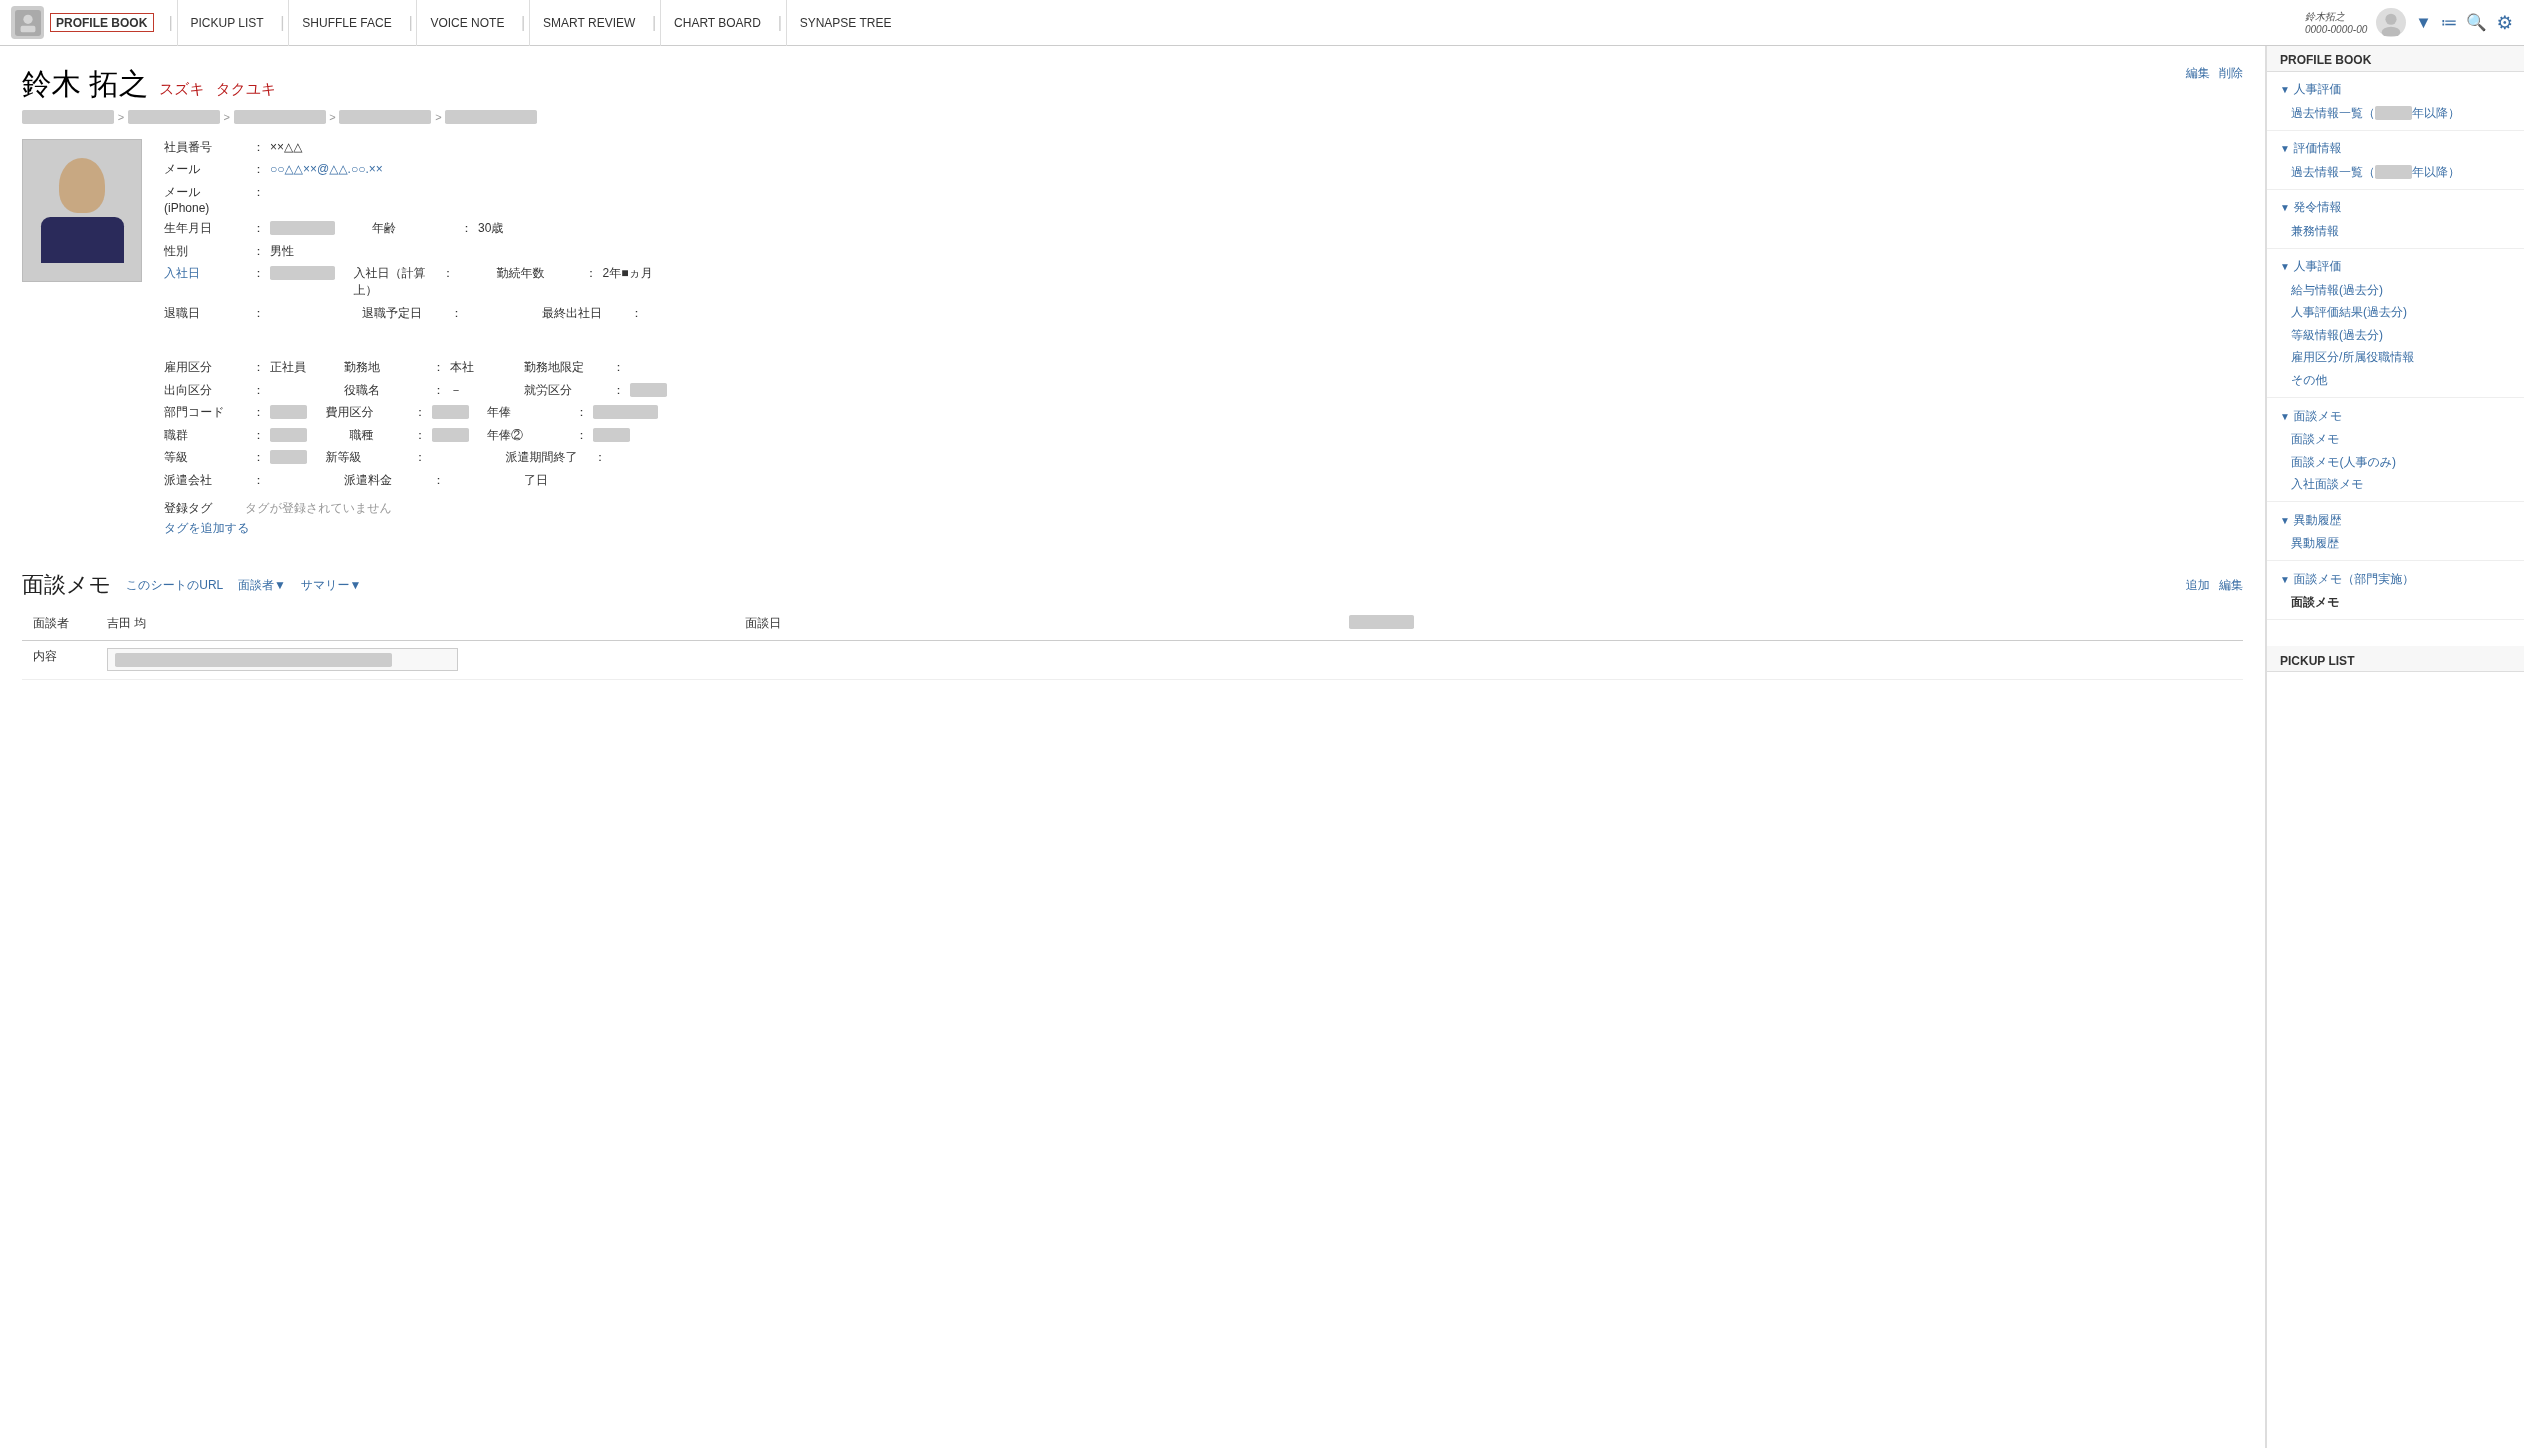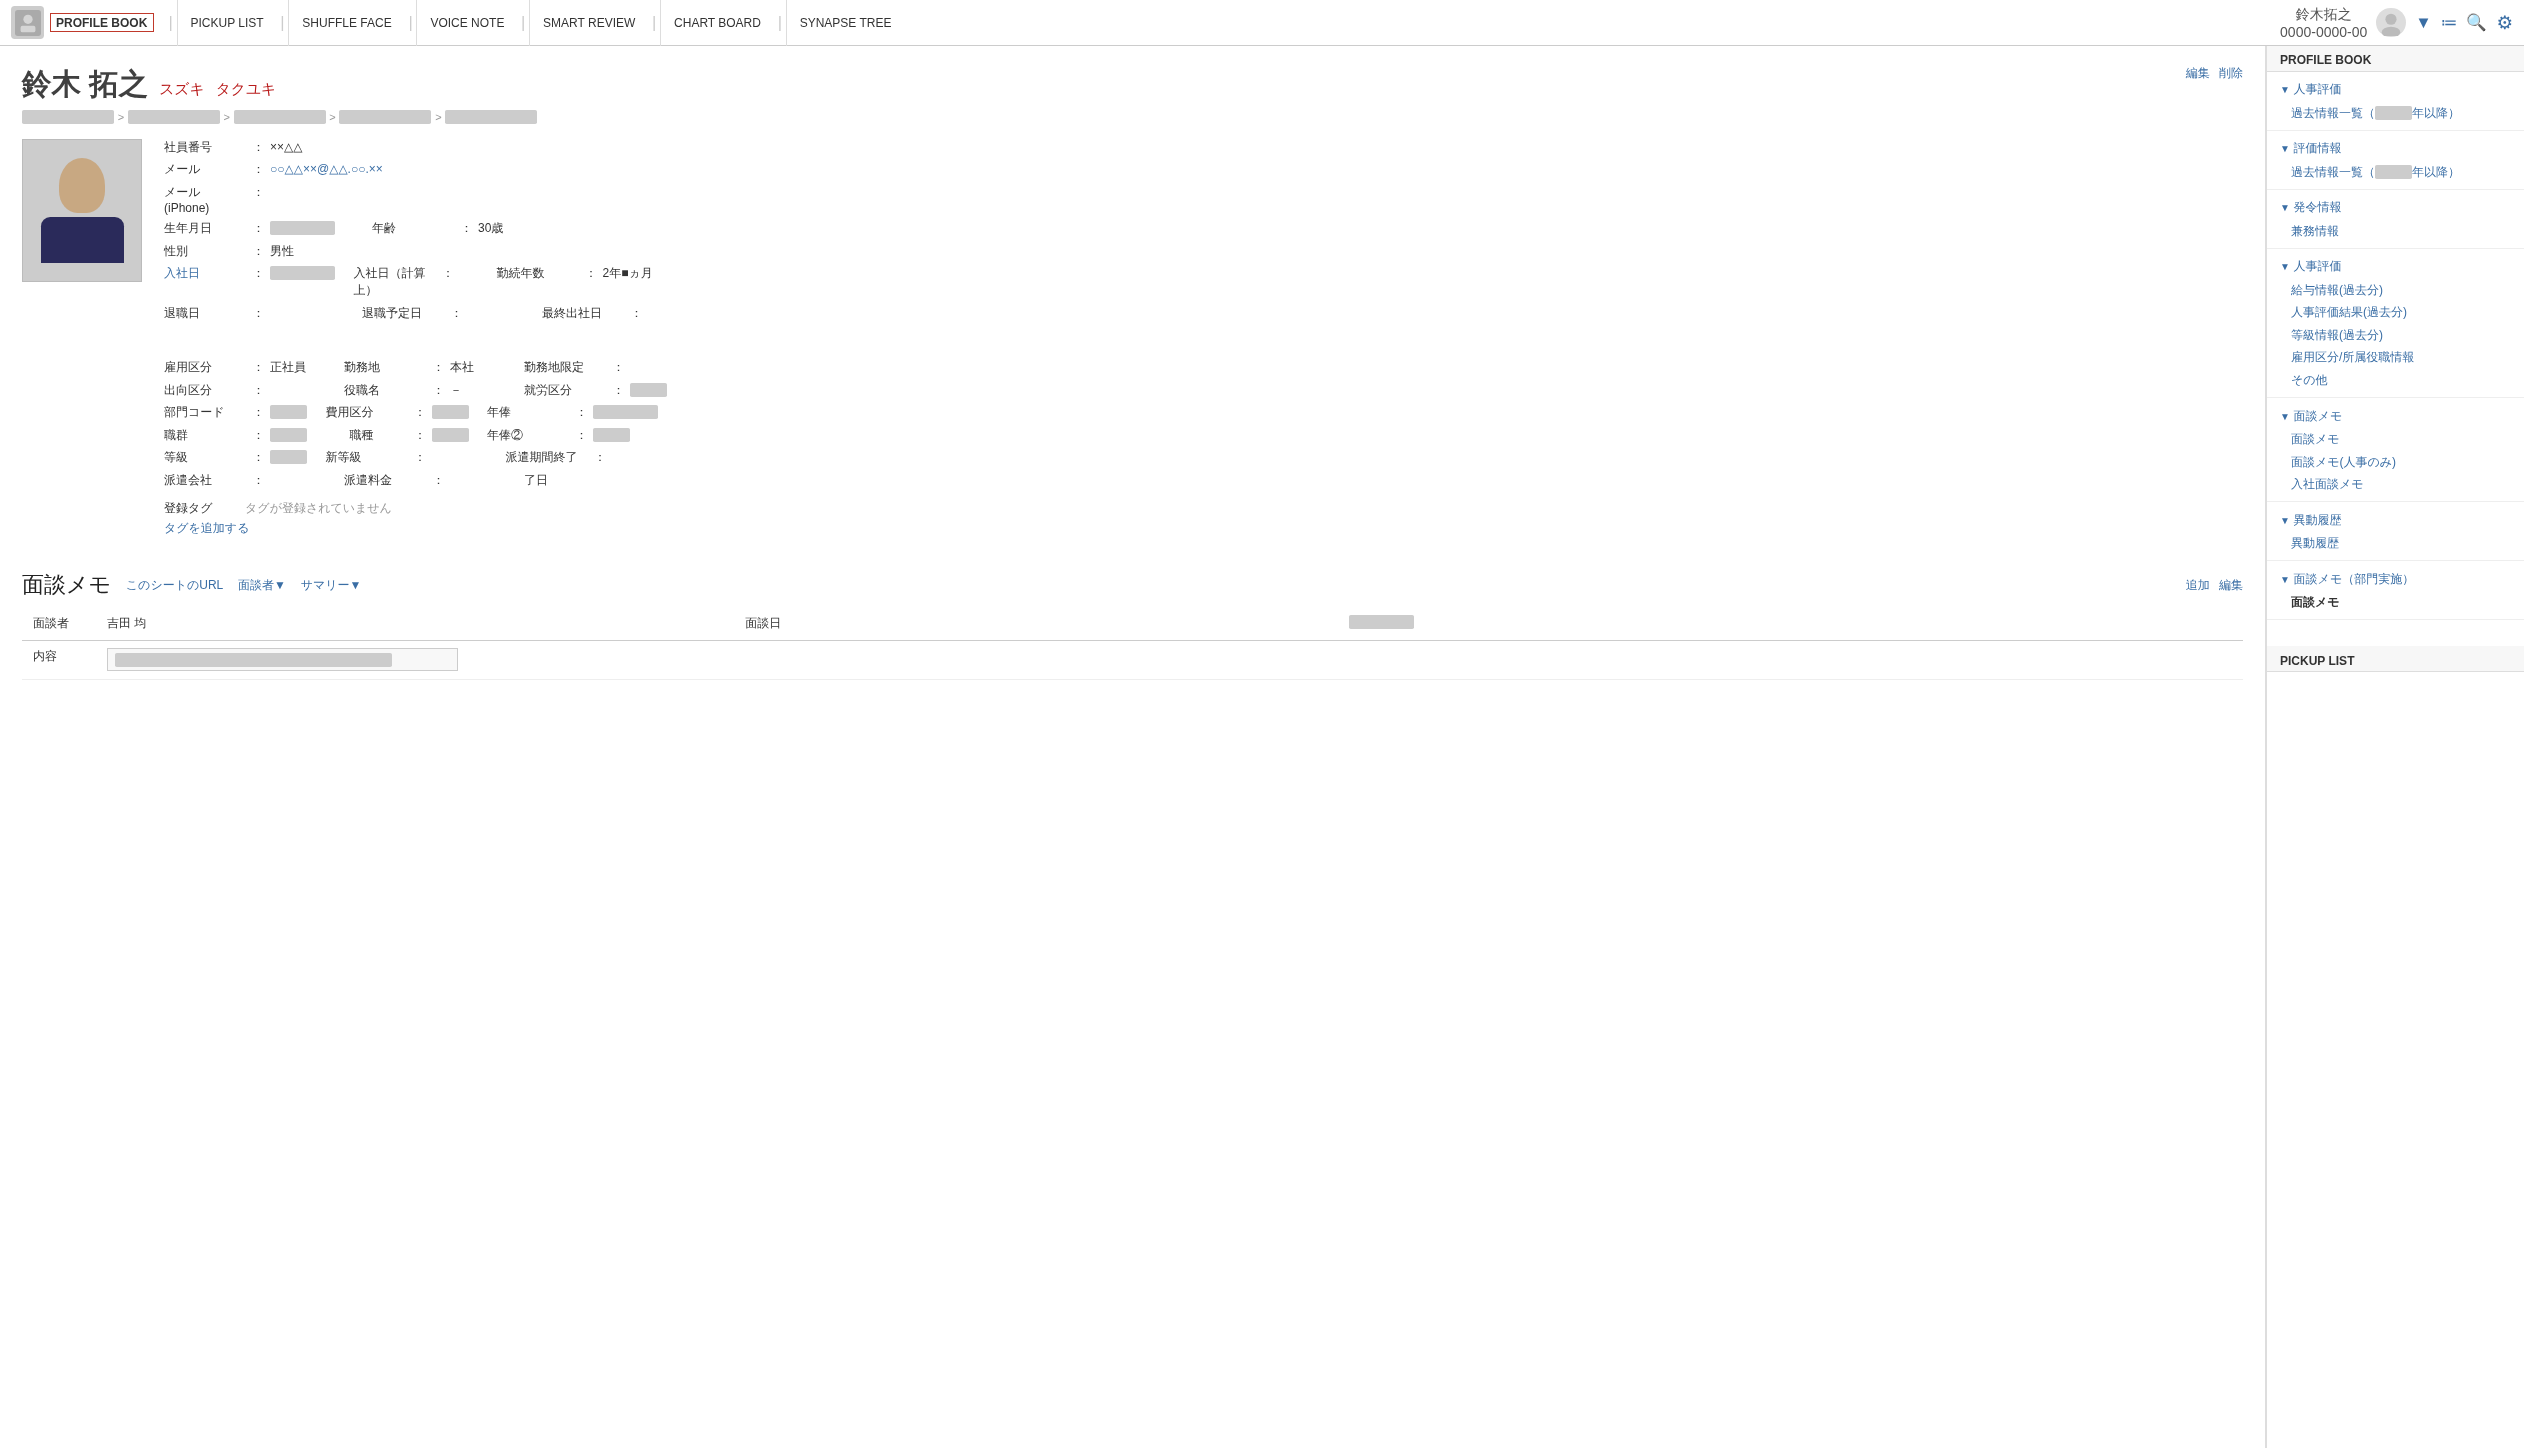--- a/index.html
+++ b/index.html
@@ -25,21 +25,21 @@
     }
     .nav-sep { color: #ccc; margin: 0 3.7px; font-size: 16.6px; }
     .nav-item {
       padding: 0 13px; font-size: 12px; color: #333; cursor: pointer;
       height: 46px; display: flex; align-items: center; border-left: 0.9px solid #ddd;
       white-space: nowrap;
     }
     .nav-right {
       margin-left: auto; display: flex; align-items: center; gap: 9.2px;
     }
-    .nav-user-info { font-size: 14px; color: #555; text-align: center; }
+    .nav-user-info { font-size: 10px; color: #555; text-align: left; font-style: italic; }
     .nav-avatar {
       width: 29.5px; height: 29.5px; background: #ddd; border-radius: 50%;
       display: flex; align-items: center; justify-content: center; font-size: 16.6px;
     }
     .nav-icon { font-size: 16.6px; color: #3a6ea5; cursor: pointer; }
     .nav-icon-gear { font-size: 18.5px; color: #3a6ea5; cursor: pointer; }
 
     
     #main-layout {
       display: flex; height: calc(100vh - 46px);
@@ -49,21 +49,21 @@
     #left-content {
       flex: 1; overflow-y: auto; background: #fff; padding: 18.5px 22px;
       border-right: 0.9px solid #ddd;
     }
 
     
     .profile-header {
       display: flex; align-items: flex-start; justify-content: space-between;
     }
     .profile-name-block { display: flex; align-items: baseline; gap: 11px; }
-    .profile-name-kanji { font-size: 29.5px; font-weight: bold; color: #404040; }
+    .profile-name-kanji { font-size: 29.5px; font-weight: normal; color: #000000; }
     .profile-name-kana { font-size: 14.8px; color: #b91c1c; }
     .profile-actions { display: flex; gap: 9.2px; font-size: 12px; }
     .profile-action-btn { color: #3a6ea5; cursor: pointer; }
 
     
     .breadcrumb {
       display: flex; align-items: center; gap: 3.7px; margin: 5.5px 0 14.8px;
       font-size: 11px; flex-wrap: wrap;
     }
     .breadcrumb-item { color: #3a6ea5; cursor: pointer; }

